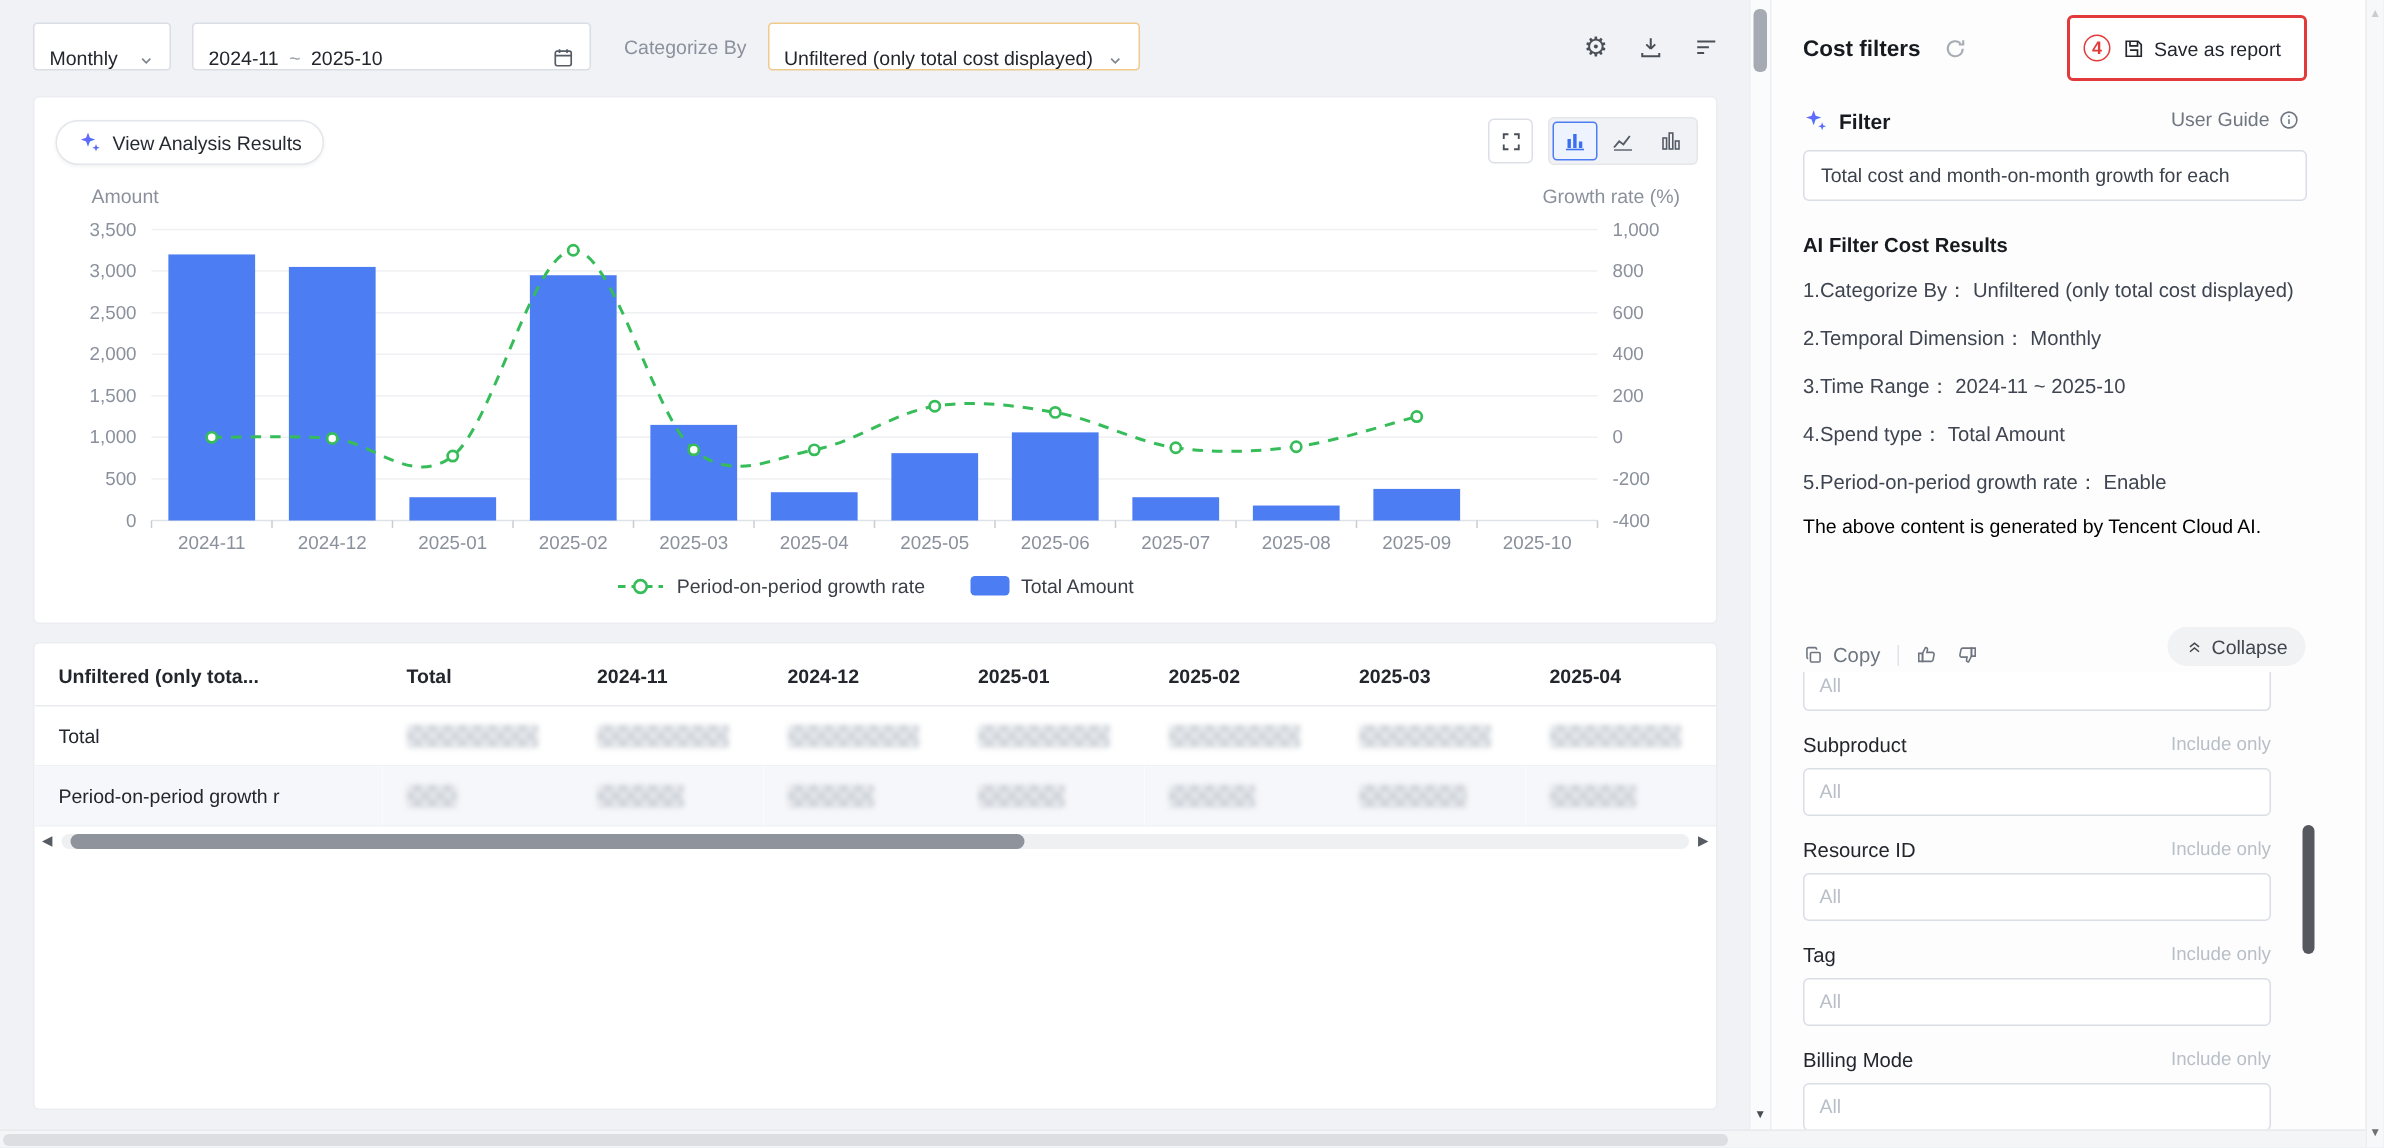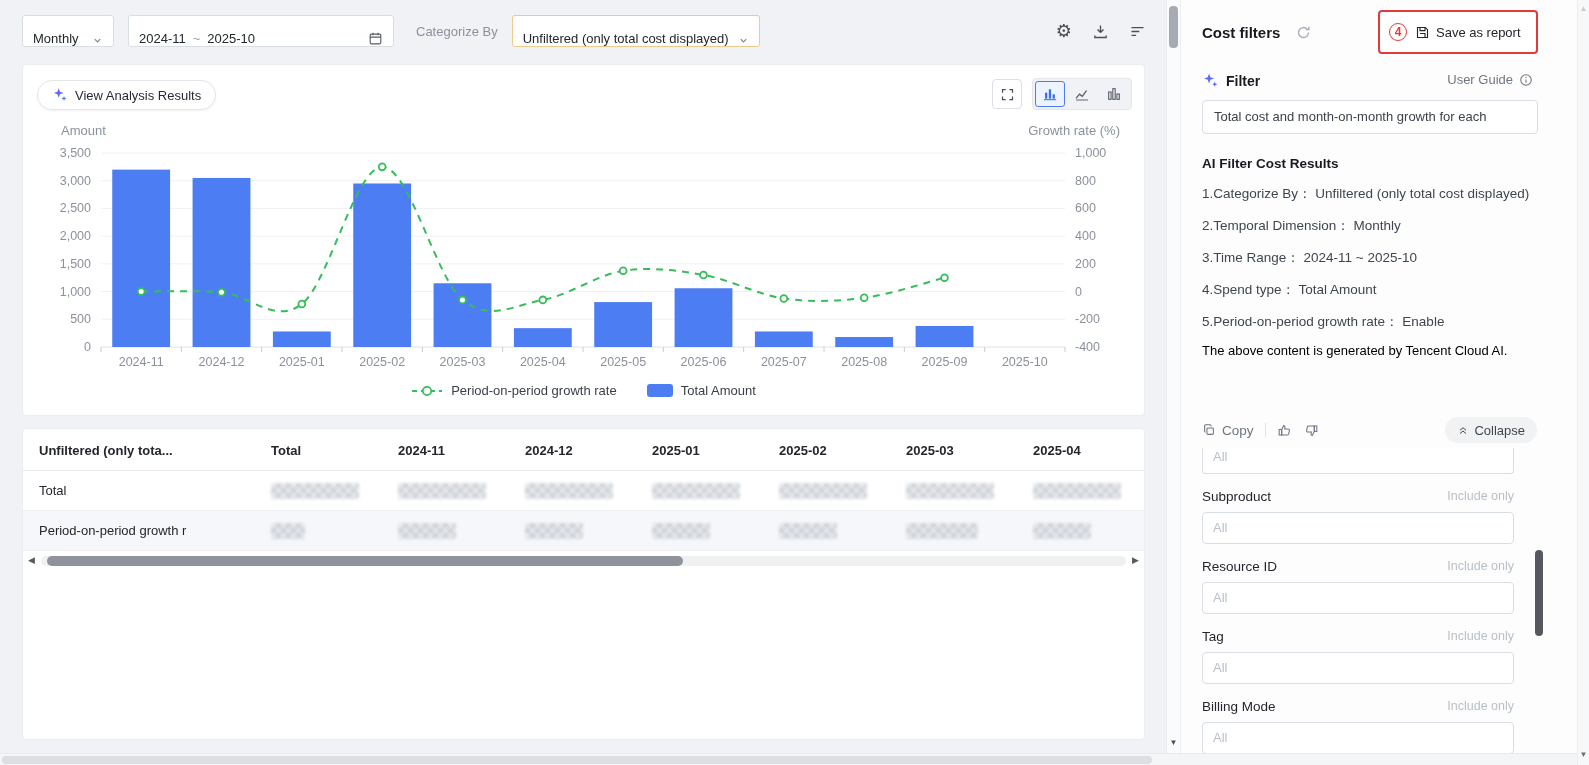--- a/index.html
+++ b/index.html
@@ -70,21 +70,21 @@
   .circle-num{width:18px;height:18px;border:1.5px solid #e23a3a;border-radius:50%;color:#e23a3a;font-size:12px;font-weight:700;display:flex;align-items:center;justify-content:center;flex:none}
   .save-btn{display:flex;align-items:flex-start;gap:6px;background:none;border:none;cursor:pointer;font-family:inherit;font-size:13px;color:#23262d;white-space:nowrap}
   .ai-row{position:absolute;left:21px;top:72px;right:44px;display:flex;align-items:flex-start}
   .ai-left{display:flex;align-items:center;gap:7px;font-size:14px;font-weight:700;color:#171a1f}
   .ai-right{margin-left:auto;display:flex;align-items:center;gap:6px;color:#6f7680;font-size:13px;cursor:pointer}
   .query-input{position:absolute;left:21px;top:100px;width:336px;height:34px;border:1px solid #d9dde4;border-radius:4px;background:#fff;font-size:13px;color:#3c424c;line-height:32px;padding:0 11px;white-space:nowrap;overflow:hidden;cursor:text}
   .sb-results{position:absolute;left:21px;top:156px;width:338px}
   .results-title{font-size:13.5px;font-weight:700;color:#171a1f;margin-bottom:12px}
   .result-line{font-size:13.5px;color:#3f4550;line-height:21px;margin-bottom:11px}
   .disclaimer{font-size:13px;color:#000000;margin-top:9px}
-  .copy-row{position:absolute;left:21px;top:416px;right:40px;height:28px;display:flex;align-items:center}
+  .copy-row{position:absolute;left:21px;top:416px;right:40px;height:28px;display:flex;align-items:flex-end}
   .copy-btn{display:flex;align-items:center;gap:6px;background:none;border:none;cursor:pointer;color:#6f7680;font-size:13.5px;font-family:inherit}
   .mini-divider{width:1px;height:14px;background:#e0e3e8;margin:0 11px}
   .thumb-btn{background:none;border:none;cursor:pointer;display:flex;margin-right:12px;color:#6f7680}
   .collapse-pill{margin-left:auto;display:flex;align-items:center;gap:5px;background:#f1f2f4;border:none;border-radius:14px;height:26px;padding:0 12px;color:#41464e;font-size:13px;cursor:pointer;font-family:inherit}
   .filters-block{position:absolute;left:21px;top:448px;width:312px}
   .filter-input{width:312px;height:32px;border:1px solid #d9dde4;border-radius:4px;background:#fff;font-size:13px;line-height:30px;padding:0 10px;cursor:text}
   .filter-input .ph{color:#b9bfc8}
   .filter-input.partial-top{height:26px;border-top:none;border-radius:0 0 4px 4px;line-height:18px}
   .filter-field{margin-top:15px}
   .filter-field:first-of-type{margin-top:22px}

